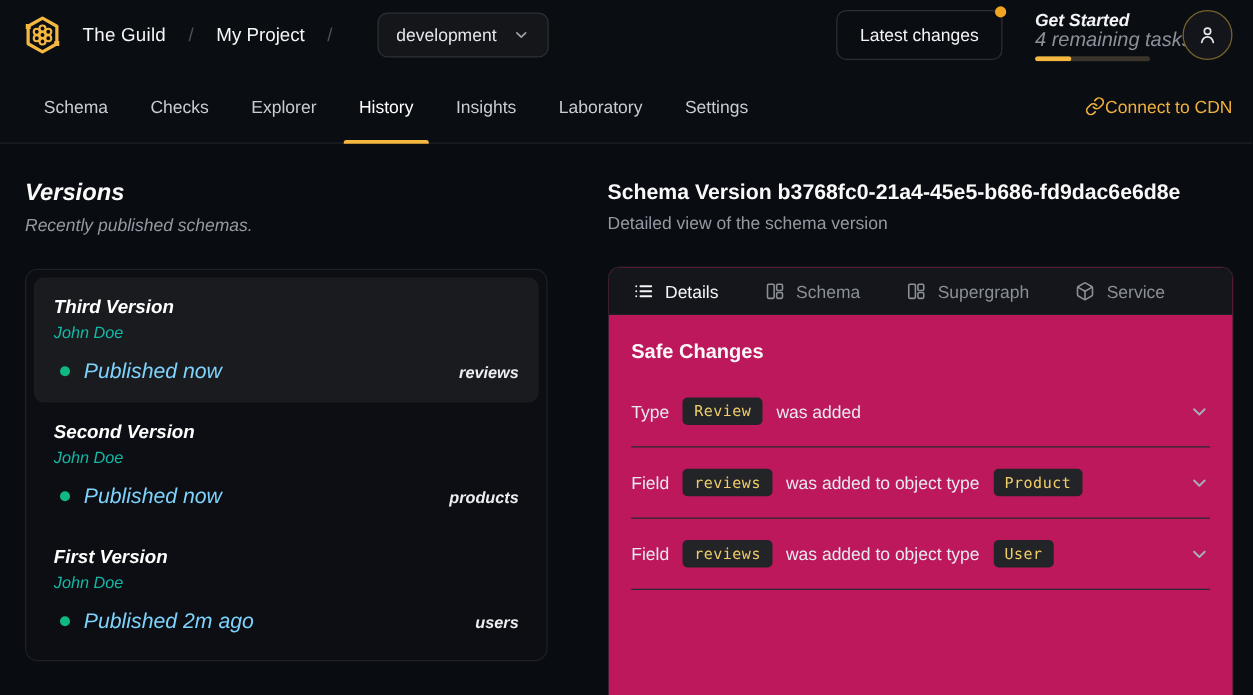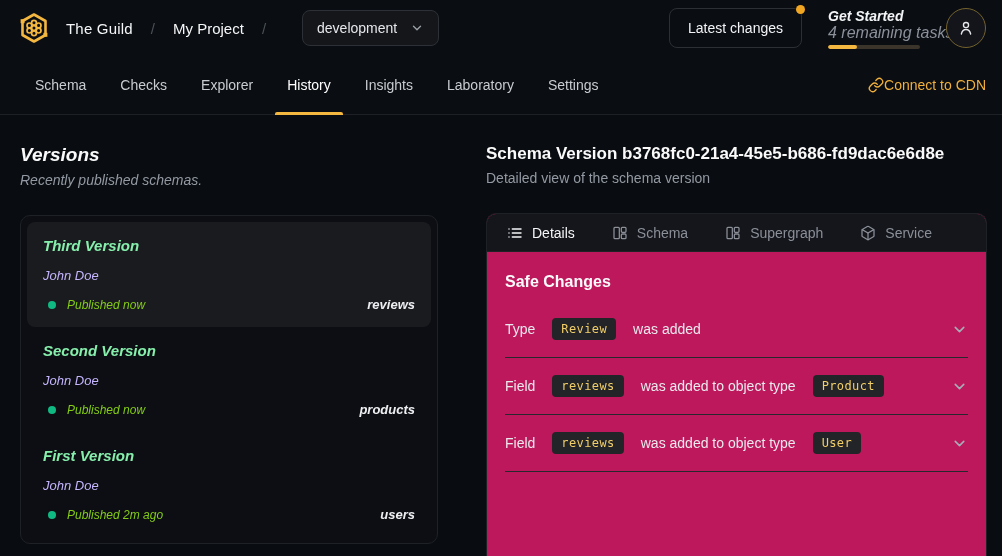--- a/index.html
+++ b/index.html
@@ -76,44 +76,44 @@
   .leftcol { width:462px; flex:0 0 462px; padding:29px 24px 0 20px;font-style:italic; }
   .panel-title { font-size:19px; font-weight:700; color:#fafafa; }
   .panel-sub { margin-top:6px; font-size:14px; color:#939aa3; }
 
   .versions-card {
     margin-top:27px; border:1px solid #1e2126; border-radius:10px;
     background:#0c0e13; padding:6px; display:flex; flex-direction:column;
   }
   .vitem { border-radius:8px; padding:14px 16px 15px 16px; cursor:pointer; }
   .vitem.selected { background:#1a1b1f; }
-  .v-name { font-size:15px; font-weight:600; color:#86efac; line-height:19px; }
-  .v-author { margin-top:12px; font-size:13px; color:#c4b5fd; line-height:17px; }
+  .v-name { font-size:15px; font-weight:600; color:#ffffff; line-height:19px; }
+  .v-author { margin-top:2px; font-size:13px; color:#14b8a6; line-height:17px; }
   .v-meta { margin-top:13px; display:flex; align-items:center; }
   .v-dot { width:8px; height:8px; border-radius:50%; background:#10b981; margin:0 11px 0 5px; }
-  .v-status { font-size:12px; color:#84cc16; }
+  .v-status { font-size:17px; color:#7dd3fc; }
   .v-service { margin-left:auto; font-size:13px; font-weight:700; color:#eceef0; }
 
   .rightcol { flex:1; padding:29px 15px 0 24px; display:flex; flex-direction:column; }
   .detail-box {
     margin-top:27px; flex:1;
     border:1px solid #1e2126; border-bottom:none; border-radius:10px 10px 0 0;
     overflow:hidden; display:flex; flex-direction:column; background:#be185d;
   }
   .dtabs {
     height:38px; flex:0 0 38px; background:#14161b; border-bottom:1px solid #1e2126;
     display:flex; align-items:center; padding:0 20px; gap:37px;
   }
   .dtab { display:flex; align-items:center; gap:9px; font-size:14px; color:#8b8f98; cursor:pointer; }
   .dtab.active { color:#f5f6f7; font-weight:500; }
   .dtab .ticon { display:flex; }
   .dcontent { padding:0 18px; }
   .section-title { margin:21px 0 10px 0; font-size:16px; font-weight:700; color:#fafafa; }
   .chrow {
-    display:flex; align-items:center; gap:17px; min-height:57px;
+    display:flex; align-items:center; gap:11px; min-height:57px;
     border-bottom:1px solid #26282d; font-size:14px; color:#e8eaed; cursor:pointer;
   }
   .code {
     font-family:"DejaVu Sans Mono", monospace; font-size:12px; letter-spacing:.4px;
     color:#f1ce68; background:#232428; border-radius:4px; padding:4px 9px;
   }
   .chev-end { margin-left:auto; color:#a7adb4; display:flex; }
   svg { display:block; }
 </style>
 </head>

